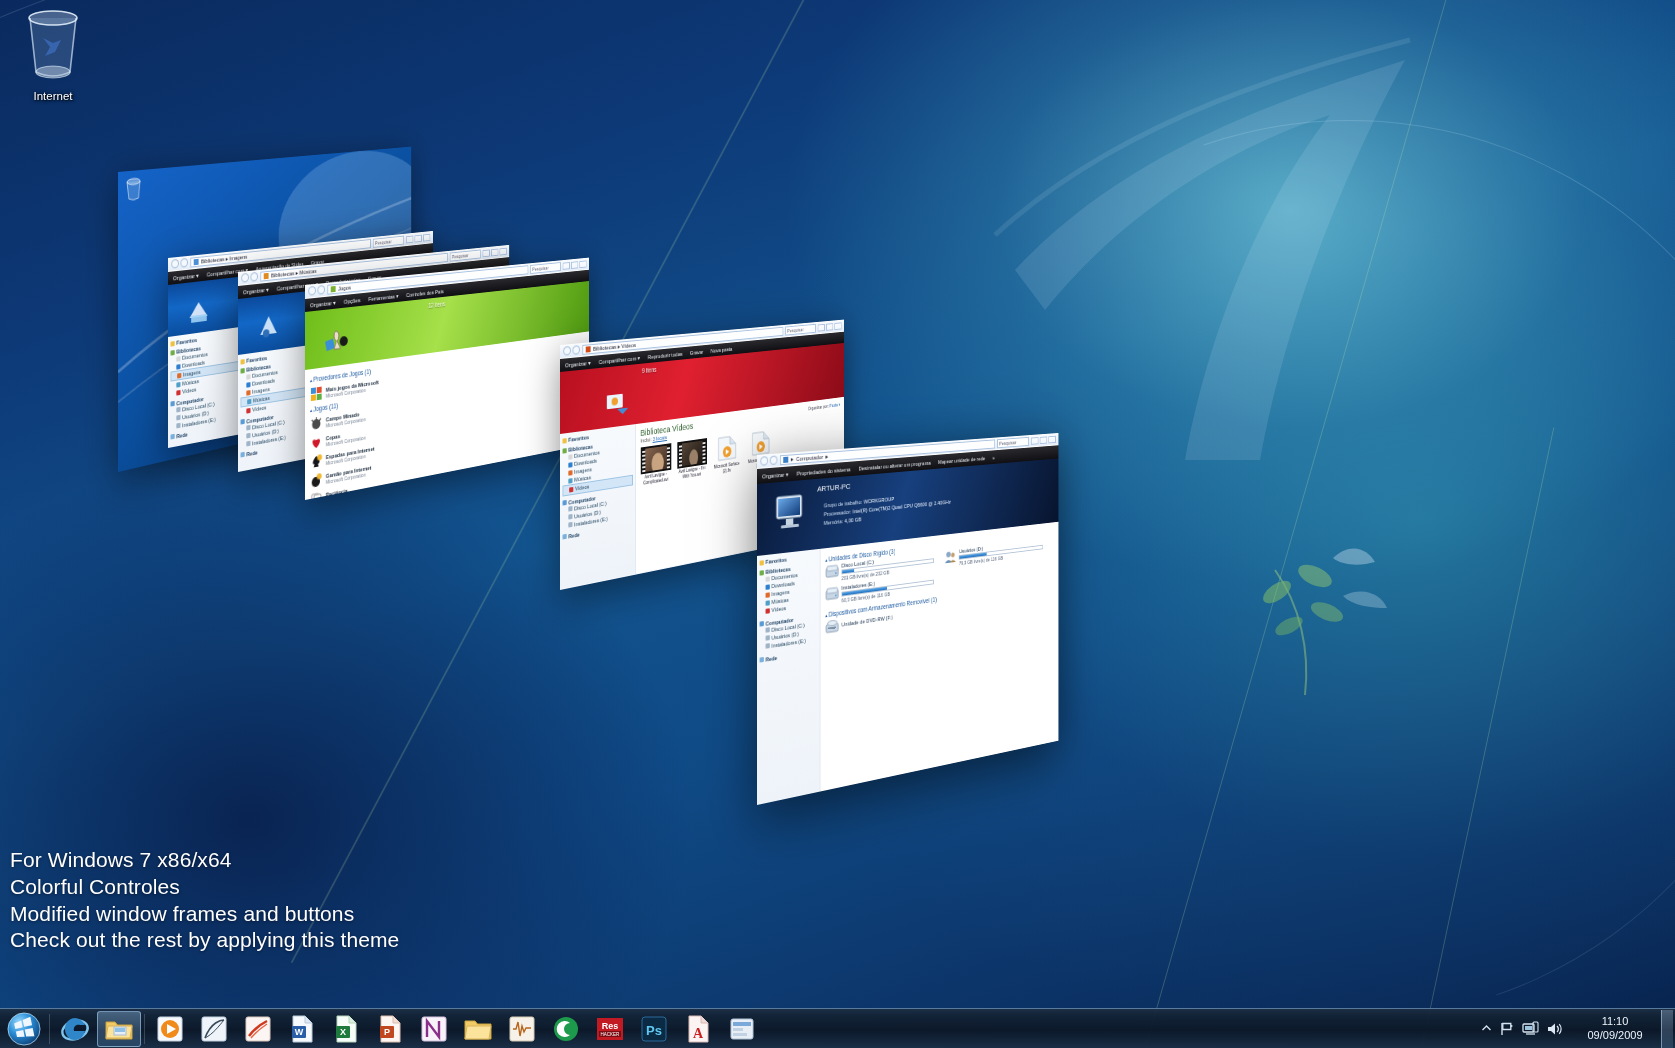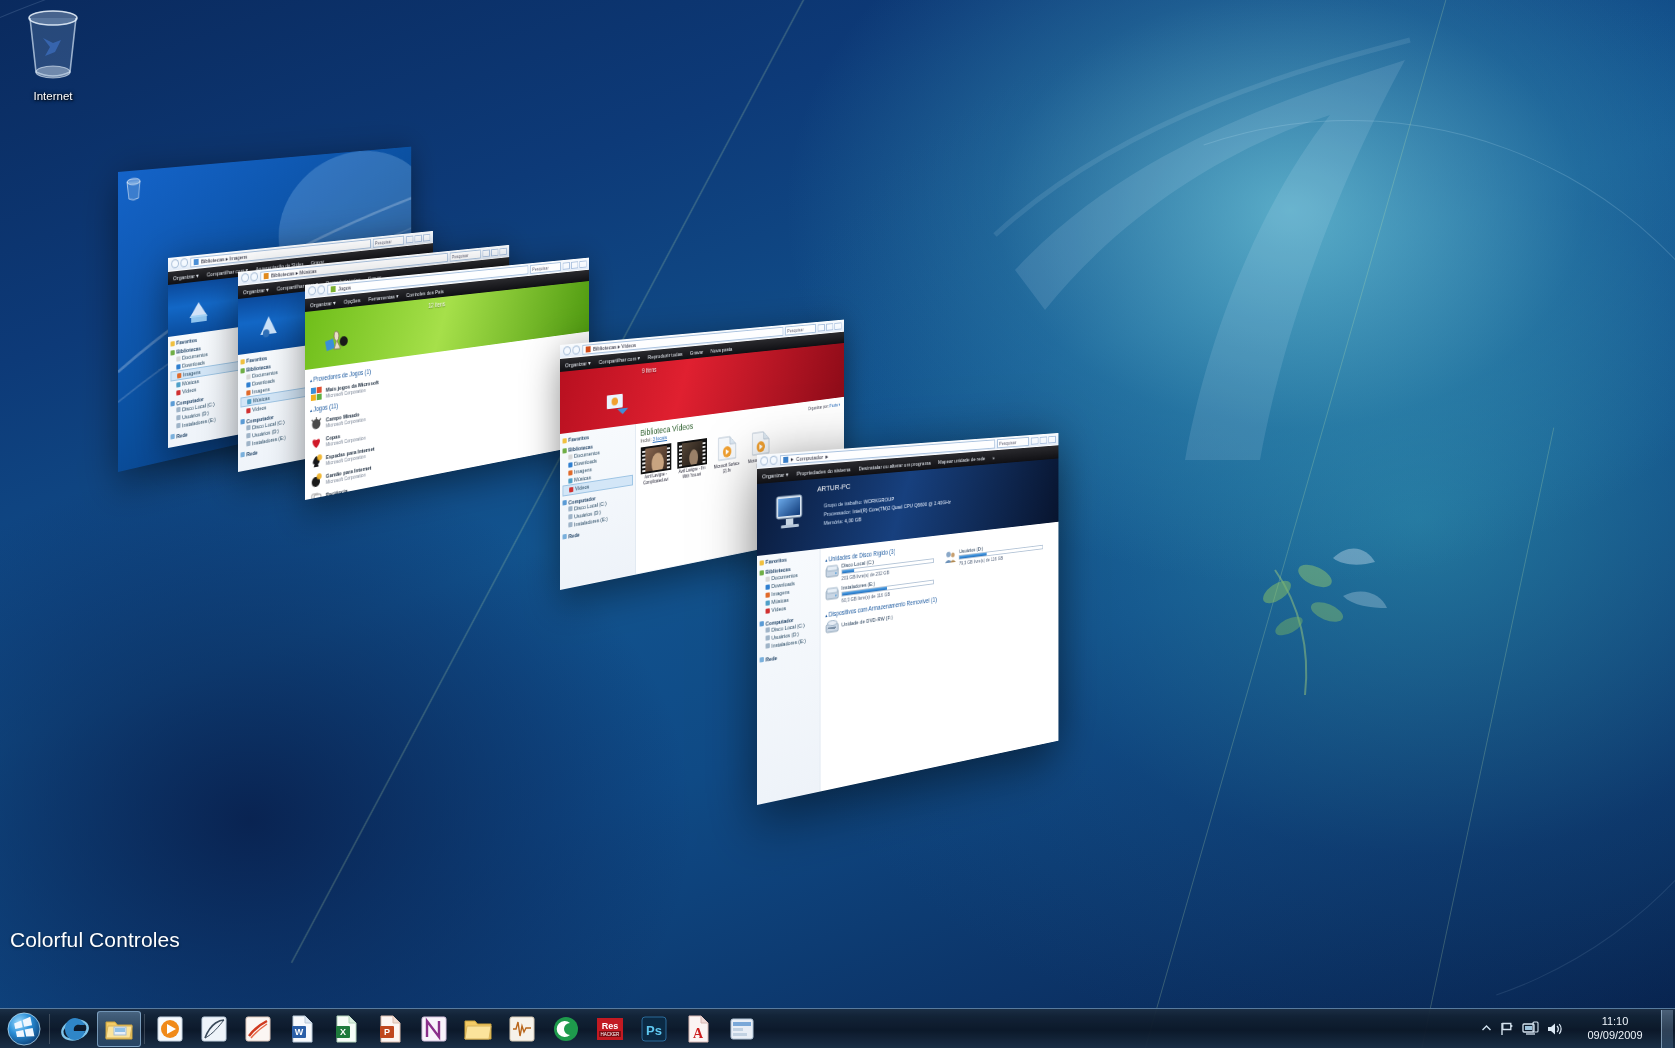--- a/index.html
+++ b/index.html
@@ -892,21 +892,24 @@
             <div class="drv-tx">
               <div class="drv-name" style="padding-top:4px">Unidade de DVD-RW (F:)</div>
             </div>
           </div>
         </div>
       </div>
     </div>
   </div>
 
   <div id="promo">
+    <div>For Windows 7 x86/x64</div>
     <div>Colorful Controles</div>
+    <div>Modified window frames and buttons</div>
+    <div>Check out the rest by applying this theme</div>
   </div>
 
   <div id="taskbar">
     <div id="start-orb">
       <svg viewBox="0 0 36 36" style="width:34px;height:34px">
         <defs>
           <radialGradient id="orbg" cx="0.35" cy="0.3" r="0.8">
             <stop offset="0" stop-color="#9fdcff"></stop>
               <stop offset="0.45" stop-color="#2a8fd8"></stop>
             <stop offset="1" stop-color="#0a3a70"></stop>

